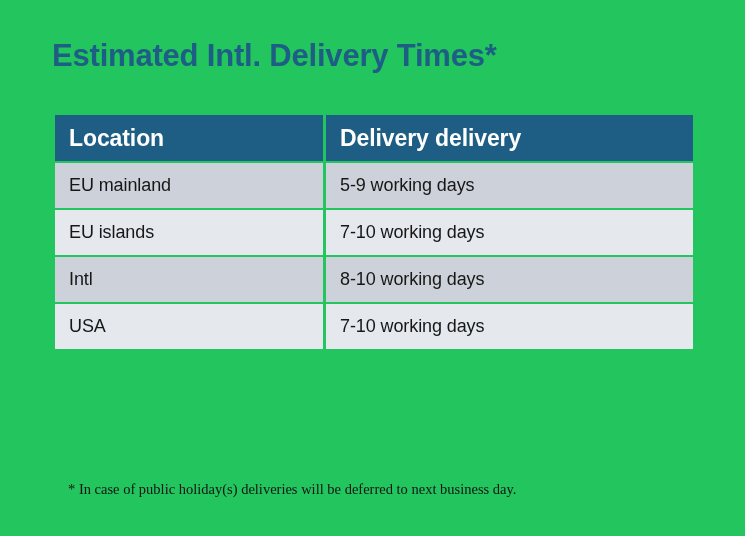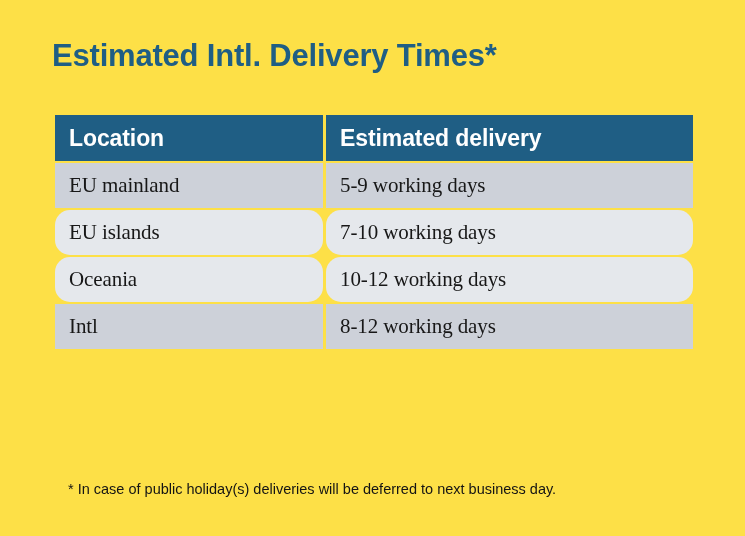--- a/index.html
+++ b/index.html
@@ -11,21 +11,21 @@
     height: 536px;
     background: #ffffff;
     font-family: "Liberation Sans", sans-serif;
     overflow: hidden;
   }
 
   .page {
     position: relative;
     width: 745px;
     height: 536px;
-    background: #fde047;
+    background: #22c55e;
     box-sizing: border-box;
   }
 
   .page-title {
     position: absolute;
     left: 52px;
     top: 38px;
     font-size: 31px;
     font-weight: bold;
     letter-spacing: -0.2px;
@@ -58,77 +58,76 @@
     background: #1F5E84;
     color: #ffffff;
     font-size: 23px;
     font-weight: bold;
     letter-spacing: -0.1px;
     height: 46px;
   }
 
   .delivery-table tbody td {
     color: #171717;
-    font-size: 21px;
+    font-size: 18px;
     font-weight: normal;
     letter-spacing: -0.1px;
-    font-family: Liberation Serif, serif;
   }
 
   .delivery-table tbody tr.row-shade td {
     background: #CDD1D9;
   }
 
   .delivery-table tbody tr.row-light td {
     background: #E5E8EC;
-    border-radius: 15px;
   }
 
   .footnote {
     position: absolute;
     left: 68px;
     top: 481px;
     font-size: 14.5px;
     color: #141414;
     white-space: nowrap;
+    font-family: Liberation Serif, serif;
   }
 </style>
 </head>
 <body>
 
 <div class="page">
 
   <div class="page-title">Estimated Intl. Delivery Times*</div>
 
   <table class="delivery-table">
     <colgroup>
       <col class="col-location">
       <col class="col-estimate">
     </colgroup>
     <thead>
       <tr>
         <th>Location</th>
-        <th>Estimated delivery</th>
+        <th>Delivery delivery</th>
       </tr>
     </thead>
     <tbody>
       <tr class="row-shade">
         <td>EU mainland</td>
         <td>5-9 working days</td>
       </tr>
       <tr class="row-light">
         <td>EU islands</td>
         <td>7-10 working days</td>
       </tr>
-      <tr class="row-light">
-        <td>Oceania</td>
-        <td>10-12 working days</td>
-      </tr>
       <tr class="row-shade">
         <td>Intl</td>
-        <td>8-12 working days</td>
+        <td>8-10 working days</td>
+      </tr>
+      <tr class="row-light">
+        <td>USA</td>
+        <td>7-10 working days</td>
       </tr>
     </tbody>
   </table>
 
   <div class="footnote">* In case of public holiday(s) deliveries will be deferred to next business day.</div>
 
 </div>
 
 </body></html>

